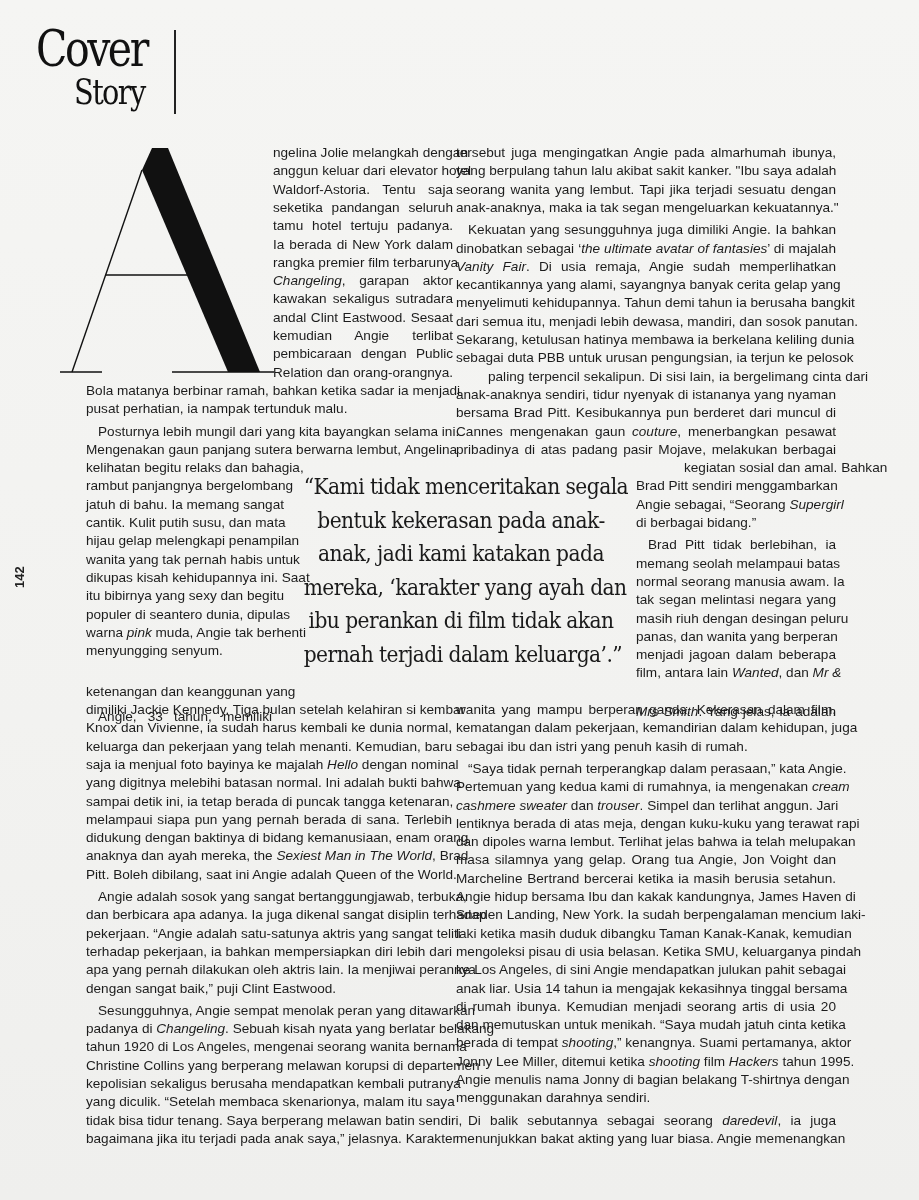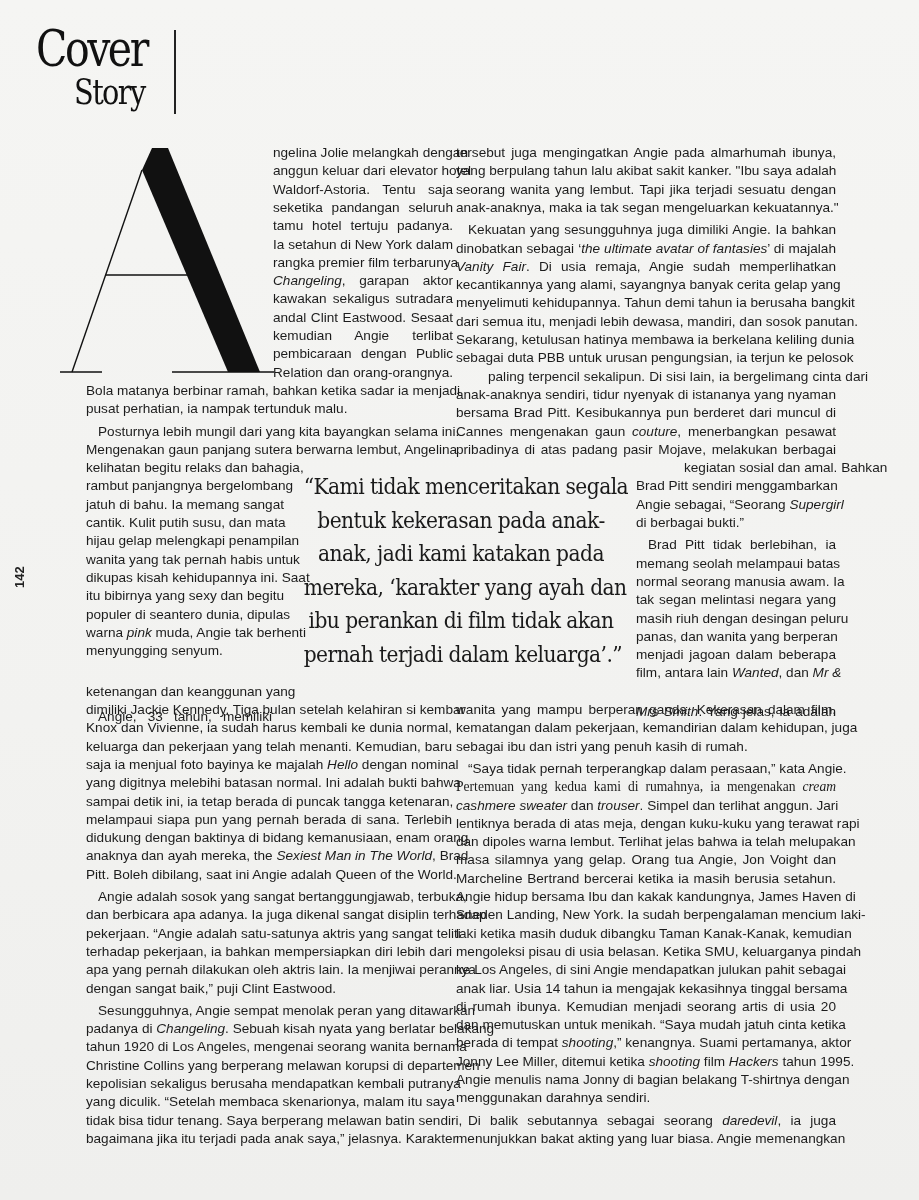--- a/index.html
+++ b/index.html
@@ -51,21 +51,21 @@
   </svg>
 
   <div class="pagenum">142</div>
 
   <div class="col" id="left-col">
       <div class="ln" style="left: 273px; top: 144px; width: 180px;">ngelina Jolie melangkah dengan</div>
       <div class="ln" style="left: 273px; top: 162.3px; width: 180px;">anggun keluar dari elevator hotel</div>
       <div class="ln" style="left: 273px; top: 180.6px; width: 180px;">Waldorf-Astoria. Tentu saja</div>
       <div class="ln" style="left: 273px; top: 198.9px; width: 180px;">seketika pandangan seluruh</div>
       <div class="ln" style="left: 273px; top: 217.2px; width: 180px;">tamu hotel tertuju padanya.</div>
-      <div class="ln" style="left: 273px; top: 235.5px; width: 180px;">Ia setahun di New York dalam</div>
+      <div class="ln" style="left: 273px; top: 235.5px; width: 180px;">Ia berada di New York dalam</div>
       <div class="ln" style="left: 273px; top: 253.8px; width: 180px;">rangka premier film terbarunya</div>
       <div class="ln" style="left: 273px; top: 272.1px; width: 180px;"><i>Changeling</i>, garapan aktor</div>
       <div class="ln" style="left: 273px; top: 290.4px; width: 180px;">kawakan sekaligus sutradara</div>
       <div class="ln" style="left: 273px; top: 308.7px; width: 180px;">andal Clint Eastwood. Sesaat</div>
       <div class="ln" style="left: 273px; top: 327px; width: 180px;">kemudian Angie terlibat</div>
       <div class="ln" style="left: 273px; top: 345.3px; width: 180px;">pembicaraan dengan Public</div>
       <div class="ln" style="left: 273px; top: 363.6px; width: 180px;">Relation dan orang-orangnya.</div>
       <div class="ln" style="left: 86px; top: 381.9px; width: 366px;">Bola matanya berbinar ramah, bahkan ketika sadar ia menjadi</div>
       <div class="ln last" style="left: 86px; top: 400.2px; width: 366px;">pusat perhatian, ia nampak tertunduk malu.</div>
       <div class="ln" style="left: 86px; top: 422.5px; width: 354px; padding-left: 12px;">Posturnya lebih mungil dari yang kita bayangkan selama ini.</div>
@@ -123,35 +123,35 @@
       <div class="ln" style="left: 456px; top: 331px; width: 380px;">Sekarang, ketulusan hatinya membawa ia berkelana keliling dunia</div>
       <div class="ln" style="left: 456px; top: 349.3px; width: 380px;">sebagai duta PBB untuk urusan pengungsian, ia terjun ke pelosok</div>
       <div class="ln" style="left: 456px; top: 367.6px; width: 380px; padding-left: 32px;">paling terpencil sekalipun. Di sisi lain, ia bergelimang cinta dari</div>
       <div class="ln" style="left: 456px; top: 385.9px; width: 380px;">anak-anaknya sendiri, tidur nyenyak di istananya yang nyaman</div>
       <div class="ln" style="left: 456px; top: 404.2px; width: 380px;">bersama Brad Pitt. Kesibukannya pun berderet dari muncul di</div>
       <div class="ln" style="left: 456px; top: 422.5px; width: 380px;">Cannes mengenakan gaun <i>couture</i>, menerbangkan pesawat</div>
       <div class="ln" style="left: 456px; top: 440.8px; width: 380px;">pribadinya di atas padang pasir Mojave, melakukan berbagai</div>
       <div class="ln" style="left: 636px; top: 459.1px; width: 200px; margin-left: 48px;">kegiatan sosial dan amal. Bahkan</div>
       <div class="ln" style="left: 636px; top: 477.4px; width: 200px;">Brad Pitt sendiri menggambarkan</div>
       <div class="ln" style="left: 636px; top: 495.7px; width: 200px;">Angie sebagai, “Seorang <i>Supergirl</i></div>
-      <div class="ln last" style="left: 636px; top: 514px; width: 200px;">di berbagai bukti.”</div>
+      <div class="ln last" style="left: 636px; top: 514px; width: 200px;">di berbagai bidang.”</div>
       <div class="ln" style="left: 636px; top: 536.3px; width: 188px; padding-left: 12px;">Brad Pitt tidak berlebihan, ia</div>
       <div class="ln" style="left: 636px; top: 554.6px; width: 200px;">memang seolah melampaui batas</div>
       <div class="ln" style="left: 636px; top: 572.9px; width: 200px;">normal seorang manusia awam. Ia</div>
       <div class="ln" style="left: 636px; top: 591.2px; width: 200px;">tak segan melintasi negara yang</div>
       <div class="ln" style="left: 636px; top: 609.5px; width: 200px;">masih riuh dengan desingan peluru</div>
       <div class="ln" style="left: 636px; top: 627.8px; width: 200px;">panas, dan wanita yang berperan</div>
       <div class="ln" style="left: 636px; top: 646.1px; width: 200px;">menjadi jagoan dalam beberapa</div>
       <div class="ln" style="left: 636px; top: 664.4px; width: 200px;">film, antara lain <i>Wanted</i>, dan <i>Mr &amp;</i></div>
       <div class="ln" style="left: 636px; top: 691px; width: 200px; margin-top: 12px;"><i>Mrs Smith</i>. Yang jelas, ia adalah</div>
       <div class="ln" style="left: 456px; top: 701px; width: 380px;">wanita yang mampu berperan ganda. Kekerasan dalam film,</div>
       <div class="ln" style="left: 456px; top: 719.3px; width: 380px;">kematangan dalam pekerjaan, kemandirian dalam kehidupan, juga</div>
       <div class="ln last" style="left: 456px; top: 737.6px; width: 380px;">sebagai ibu dan istri yang penuh kasih di rumah.</div>
       <div class="ln" style="left: 456px; top: 759.9px; width: 368px; padding-left: 12px;">“Saya tidak pernah terperangkap dalam perasaan,” kata Angie.</div>
-      <div class="ln" style="left: 456px; top: 778.2px; width: 380px; font-family: Liberation Serif, serif;">Pertemuan yang kedua kami di rumahnya, ia mengenakan <i>cream</i></div>
+      <div class="ln" style="left: 456px; top: 778.2px; width: 380px;">Pertemuan yang kedua kami di rumahnya, ia mengenakan <i>cream</i></div>
       <div class="ln" style="left: 456px; top: 796.5px; width: 380px;"><i>cashmere sweater</i> dan <i>trouser</i>. Simpel dan terlihat anggun. Jari</div>
       <div class="ln" style="left: 456px; top: 814.8px; width: 380px;">lentiknya berada di atas meja, dengan kuku-kuku yang terawat rapi</div>
       <div class="ln" style="left: 456px; top: 833.1px; width: 380px;">dan dipoles warna lembut. Terlihat jelas bahwa ia telah melupakan</div>
       <div class="ln" style="left: 456px; top: 851.4px; width: 380px;">masa silamnya yang gelap. Orang tua Angie, Jon Voight dan</div>
       <div class="ln" style="left: 456px; top: 869.7px; width: 380px;">Marcheline Bertrand bercerai ketika ia masih berusia setahun.</div>
       <div class="ln" style="left: 456px; top: 888px; width: 380px;">Angie hidup bersama Ibu dan kakak kandungnya, James Haven di</div>
       <div class="ln" style="left: 456px; top: 906.3px; width: 380px;">Sneden Landing, New York. Ia sudah berpengalaman mencium laki-</div>
       <div class="ln" style="left: 456px; top: 924.6px; width: 380px;">laki ketika masih duduk dibangku Taman Kanak-Kanak, kemudian</div>
       <div class="ln" style="left: 456px; top: 942.9px; width: 380px;">mengoleksi pisau di usia belasan. Ketika SMU, keluarganya pindah</div>
       <div class="ln" style="left: 456px; top: 961.2px; width: 380px;">ke Los Angeles, di sini Angie mendapatkan julukan pahit sebagai</div>

